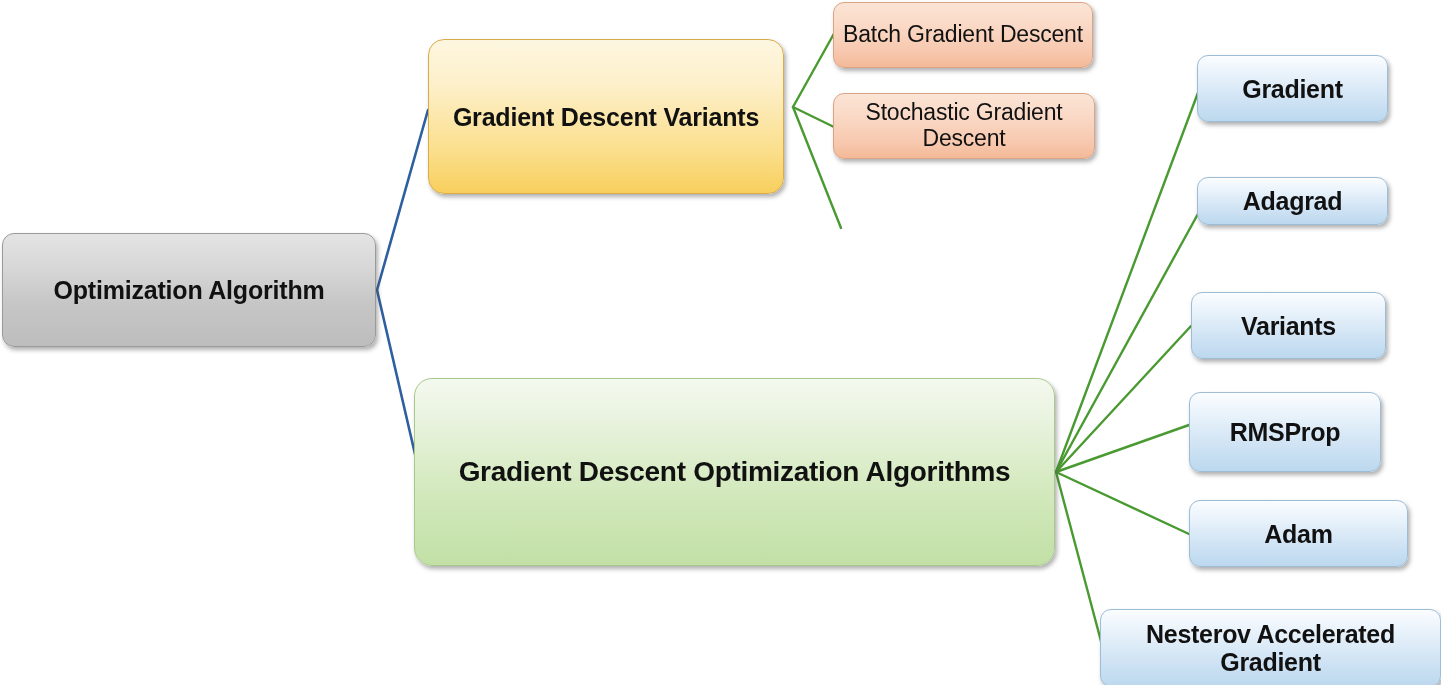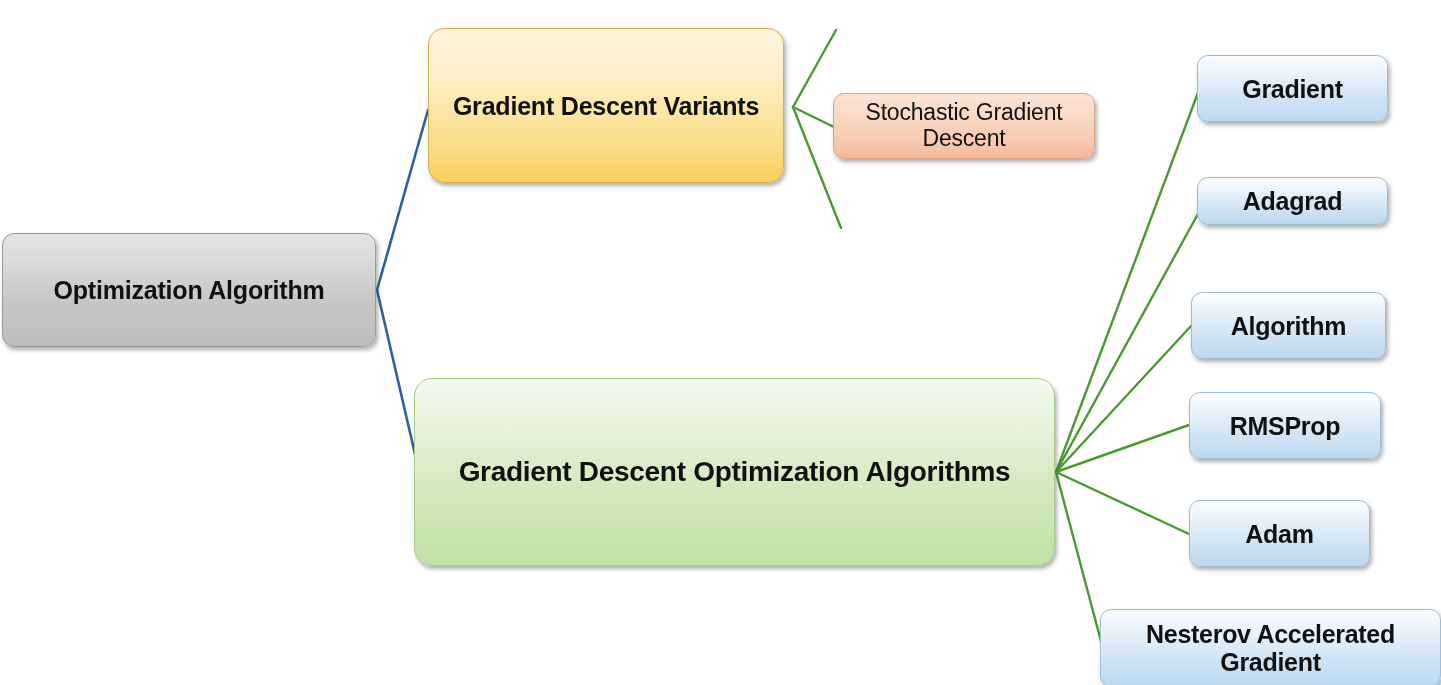--- a/index.html
+++ b/index.html
@@ -52,20 +52,21 @@
   }
 
   
   .node--yellow {
     background: linear-gradient(to bottom, #fdf6e0 0%, #fdf0cb 28%, #fbdf8d 72%, #f8cf5d 100%);
     border: 1px solid #d9ac4b;
     border-radius: 16px;
     font-weight: bold;
     font-size: 25px;
     letter-spacing: -0.2px;
+    margin-top: 11px;
   }
 
   
   .node--green {
     background: linear-gradient(to bottom, #f4f9ef 0%, #e9f3df 22%, #d3e9bd 60%, #c2e0a6 100%);
     border: 1px solid #a9c98c;
     border-radius: 18px;
     font-weight: bold;
     font-size: 28px;
     letter-spacing: -0.3px;
@@ -124,43 +125,46 @@
   </div>
 
   <div class="node node--yellow" style="left:428px; top:28px; width:356px; height:155px;">
     <span>Gradient Descent Variants</span>
   </div>
 
   <div class="node node--green" style="left:414px; top:378px; width:641px; height:188px;">
     <span>Gradient Descent Optimization Algorithms</span>
   </div>
 
+  <div class="node node--peach" style="left:833px; top:2px; width:260px; height:66px;">
+    <span>Batch Gradient Descent</span>
+  </div>
 
   <div class="node node--peach" style="left:833px; top:93px; width:262px; height:66px;">
     <span>Stochastic Gradient Descent</span>
   </div>
 
 
   <div class="node node--blue" style="left:1197px; top:55px; width:191px; height:67px;">
     <span>Gradient</span>
   </div>
 
   <div class="node node--blue" style="left:1197px; top:177px; width:191px; height:48px;">
     <span>Adagrad</span>
   </div>
 
   <div class="node node--blue" style="left:1191px; top:292px; width:195px; height:67px;">
-    <span>Algorithm</span>
+    <span>Variants</span>
   </div>
 
-  <div class="node node--blue" style="left:1189px; top:392px; width:192px; height:67px;">
+  <div class="node node--blue" style="left:1189px; top:392px; width:192px; height:80px;">
     <span>RMSProp</span>
   </div>
 
-  <div class="node node--blue" style="left:1189px; top:500px; width:181px; height:67px;">
+  <div class="node node--blue" style="left:1189px; top:500px; width:219px; height:67px;">
     <span>Adam</span>
   </div>
 
   <div class="node node--blue" style="left:1100px; top:609px; width:341px; height:78px;">
     <span>Nesterov Accelerated Gradient</span>
   </div>
 
 </div>
 
 </body></html>

